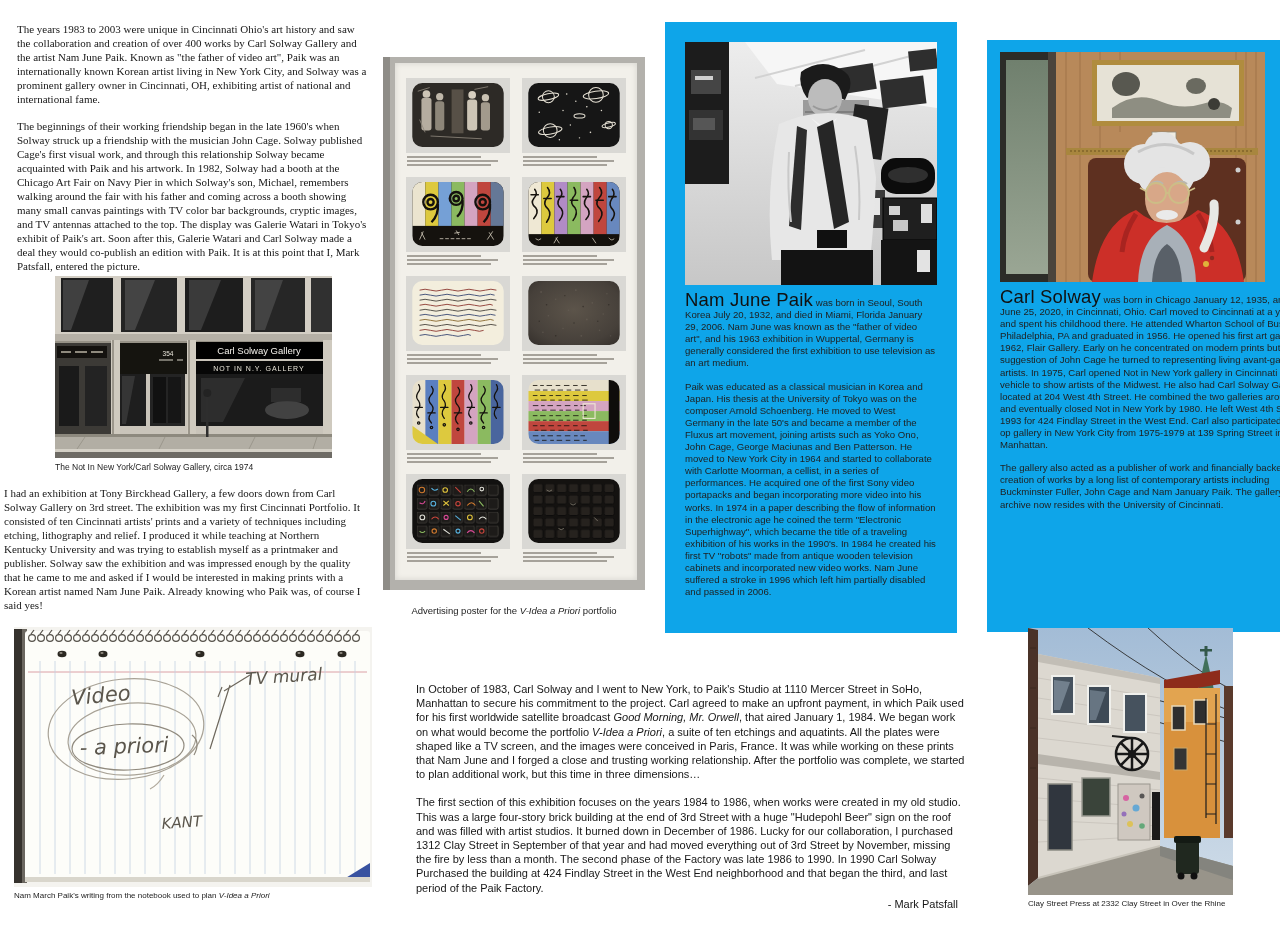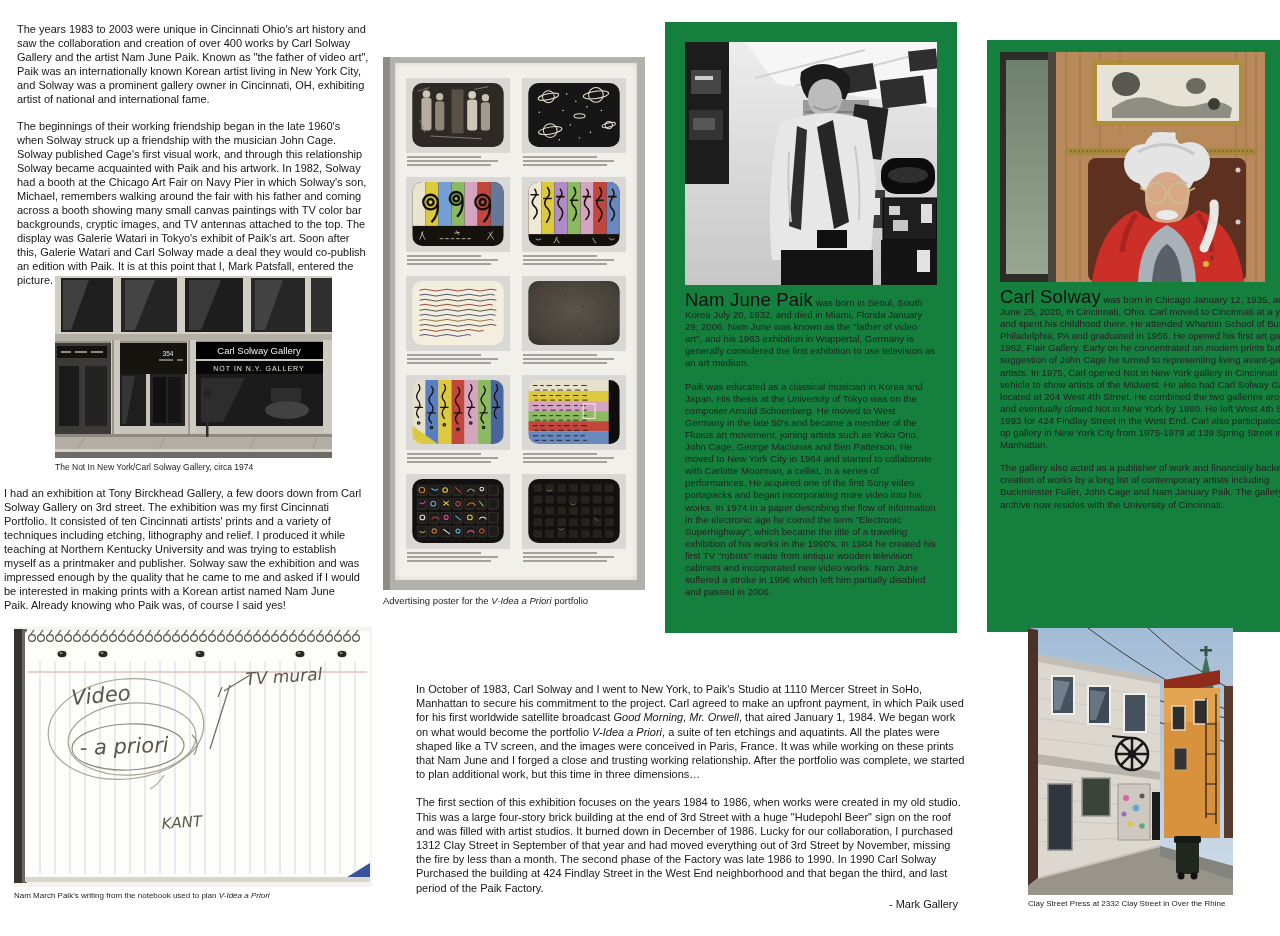--- a/index.html
+++ b/index.html
@@ -1,42 +1,42 @@
 <!DOCTYPE html>
 <html><head>
 <meta charset="utf-8">
 <title>Carl Solway Gallery / Nam June Paik panel</title>
 <style>
   html,body{margin:0;padding:0;background:#ffffff;}
   #canvas{position:relative;width:1280px;height:936px;background:#ffffff;overflow:hidden;
           font-family:"Liberation Sans",sans-serif;color:#1a1a1a;}
   .abs{position:absolute;}
   .body-text{font-size:11px;line-height:14px;color:#171717;}
-  .body-text p{margin:0 0 13px 0;}
+  .body-text p{margin:0 0 13px 0;font-family:Liberation Serif, serif;}
   .it{font-style:italic;}
   .fig-caption{font-size:8.5px;color:#1c1c1c;margin-top:4px;}
   
-  .panel{background:#15803d;}
+  .panel{background:#0ea5e9;}
   .panel-text{font-size:9.6px;line-height:12.1px;color:#1f1f1f;}
   .panel-text p{margin:0 0 11px 0;}
   .panel-heading{font-size:18.5px;letter-spacing:.2px;color:#111;}
   
   .poster-photo{position:relative;width:262px;height:533px;background:#b3b1ac;}
   .poster-photo::before{content:"";position:absolute;left:0;top:0;bottom:0;width:7px;background:#8e8c87;}
   .poster-paper{position:absolute;left:12px;top:6px;right:8px;bottom:10px;background:#f2f0ea;
                 box-shadow:inset 0 0 6px rgba(0,0,0,.12);}
   .poster-grid{position:absolute;left:11px;top:15px;display:grid;grid-template-columns:104px 104px;
                column-gap:12px;row-gap:9px;}
   .tile .mat{background:#d9d8d4;padding:5px 5px 6px 5px;}
   .tile .tv{width:94px;height:64px;}
   .tile .tv svg{display:block;width:94px;height:64px;}
   .cap-lines{margin-top:3px;padding-left:1px;}
   .cap-lines div{height:2px;background:#a6a29a;margin-bottom:2px;}
   .cap-lines .l1{width:72%;}.cap-lines .l2{width:88%;}.cap-lines .l3{width:82%;}
-  .poster-caption{font-size:9.5px;color:#1c1c1c;margin-top:5px;}
+  .poster-caption{font-size:9.5px;color:#1c1c1c;margin-top:15px;text-align:center;}
   
   .narrative{font-size:11px;line-height:14.2px;color:#171717;margin-left:11px;}
   .narrative p{margin:0 0 14px 0;}
   .signature{text-align:right;padding-right:10px;margin-top:-12px;}
   svg{display:block;}
   svg text{font-family:"Liberation Sans",sans-serif;}
   .hand{font-family:"DejaVu Sans",sans-serif;font-style:italic;fill:#5b564c;}
 </style>
 </head>
 <body>
@@ -761,21 +761,21 @@
       <div class="panel-text" style="margin-top:9px;">
         <p><span class="panel-heading">Carl Solway</span><span> was born in Chicago January 12, 1935, and died June 25, 2020, in Cincinnati, Ohio. Carl moved to Cincinnati at a young age and spent his childhood there.  He attended Wharton School of Business in Philadelphia, PA and graduated in 1956. He opened his first art gallery in 1962, Flair Gallery. Early on he concentrated on modern prints but at the suggestion of John Cage he turned to representing living avant-garde artists.  In 1975, Carl opened Not in New York gallery in Cincinnati as a vehicle to show artists of the Midwest.  He also had Carl Solway Gallery, located at 204 West 4th Street.  He combined the two galleries around 1978 and eventually closed Not in New York by 1980.  He left West 4th Street in 1993 for 424 Findlay Street in the West End.  Carl also participated in a co-op gallery in New York City from 1975-1979 at 139 Spring Street in SoHo, Manhattan.</span></p>
         <p>The gallery also acted as a publisher of work and financially backed the creation of works by a long list of contemporary artists including Buckminster Fuller, John Cage and Nam January Paik. The gallery's archive now resides with the University of Cincinnati.</p>
       </div>
     </div>
   </div>
 
   <div class="abs narrative" style="left:405px;top:682px;width:552px;">
     <p><span>In October of 1983, Carl Solway and I went to New York, to Paik's Studio at 1110 Mercer Street in SoHo, Manhattan to secure his commitment to the project.  Carl agreed to make an upfront payment, in which Paik used for his first worldwide satellite broadcast </span><span class="it">Good Morning, Mr. Orwell</span><span>, that aired January 1, 1984.  We began work on what would become the portfolio </span><span class="it">V-Idea a Priori</span><span>, a suite of ten etchings and aquatints.  All the plates were shaped like a TV screen, and the images were conceived in Paris, France.  It was while working on these prints that Nam June and I forged a close and trusting working relationship.  After the portfolio was complete, we started to plan additional work, but this time in three dimensions…</span></p>
     <p>The first section of this exhibition focuses on the years 1984 to 1986, when works were created in my old studio.  This was a large four-story brick building at the end of 3rd Street with a huge "Hudepohl Beer" sign on the roof and was filled with artist studios.  It burned down in December of 1986.  Lucky for our collaboration, I purchased 1312 Clay Street in September of that year and had moved everything out of 3rd Street by November, missing the fire by less than a month.  The second phase of the Factory was late 1986 to 1990.  In 1990 Carl Solway Purchased the building at 424 Findlay Street in the West End neighborhood and that began the third, and last period of the Paik Factory.</p>
-    <div class="signature">- Mark Gallery</div>
+    <div class="signature">- Mark Patsfall</div>
   </div>
 
   <div class="abs" style="left:1028px;top:628px;width:205px;">
     <svg width="205" height="267" viewBox="0 0 205 267">
       <defs>
         <linearGradient id="csky" x1="0" y1="0" x2="0" y2="1">
           <stop offset="0" stop-color="#a3bcd6"></stop>
             <stop offset="1" stop-color="#cfdce8"></stop>
         </linearGradient>
       </defs>

